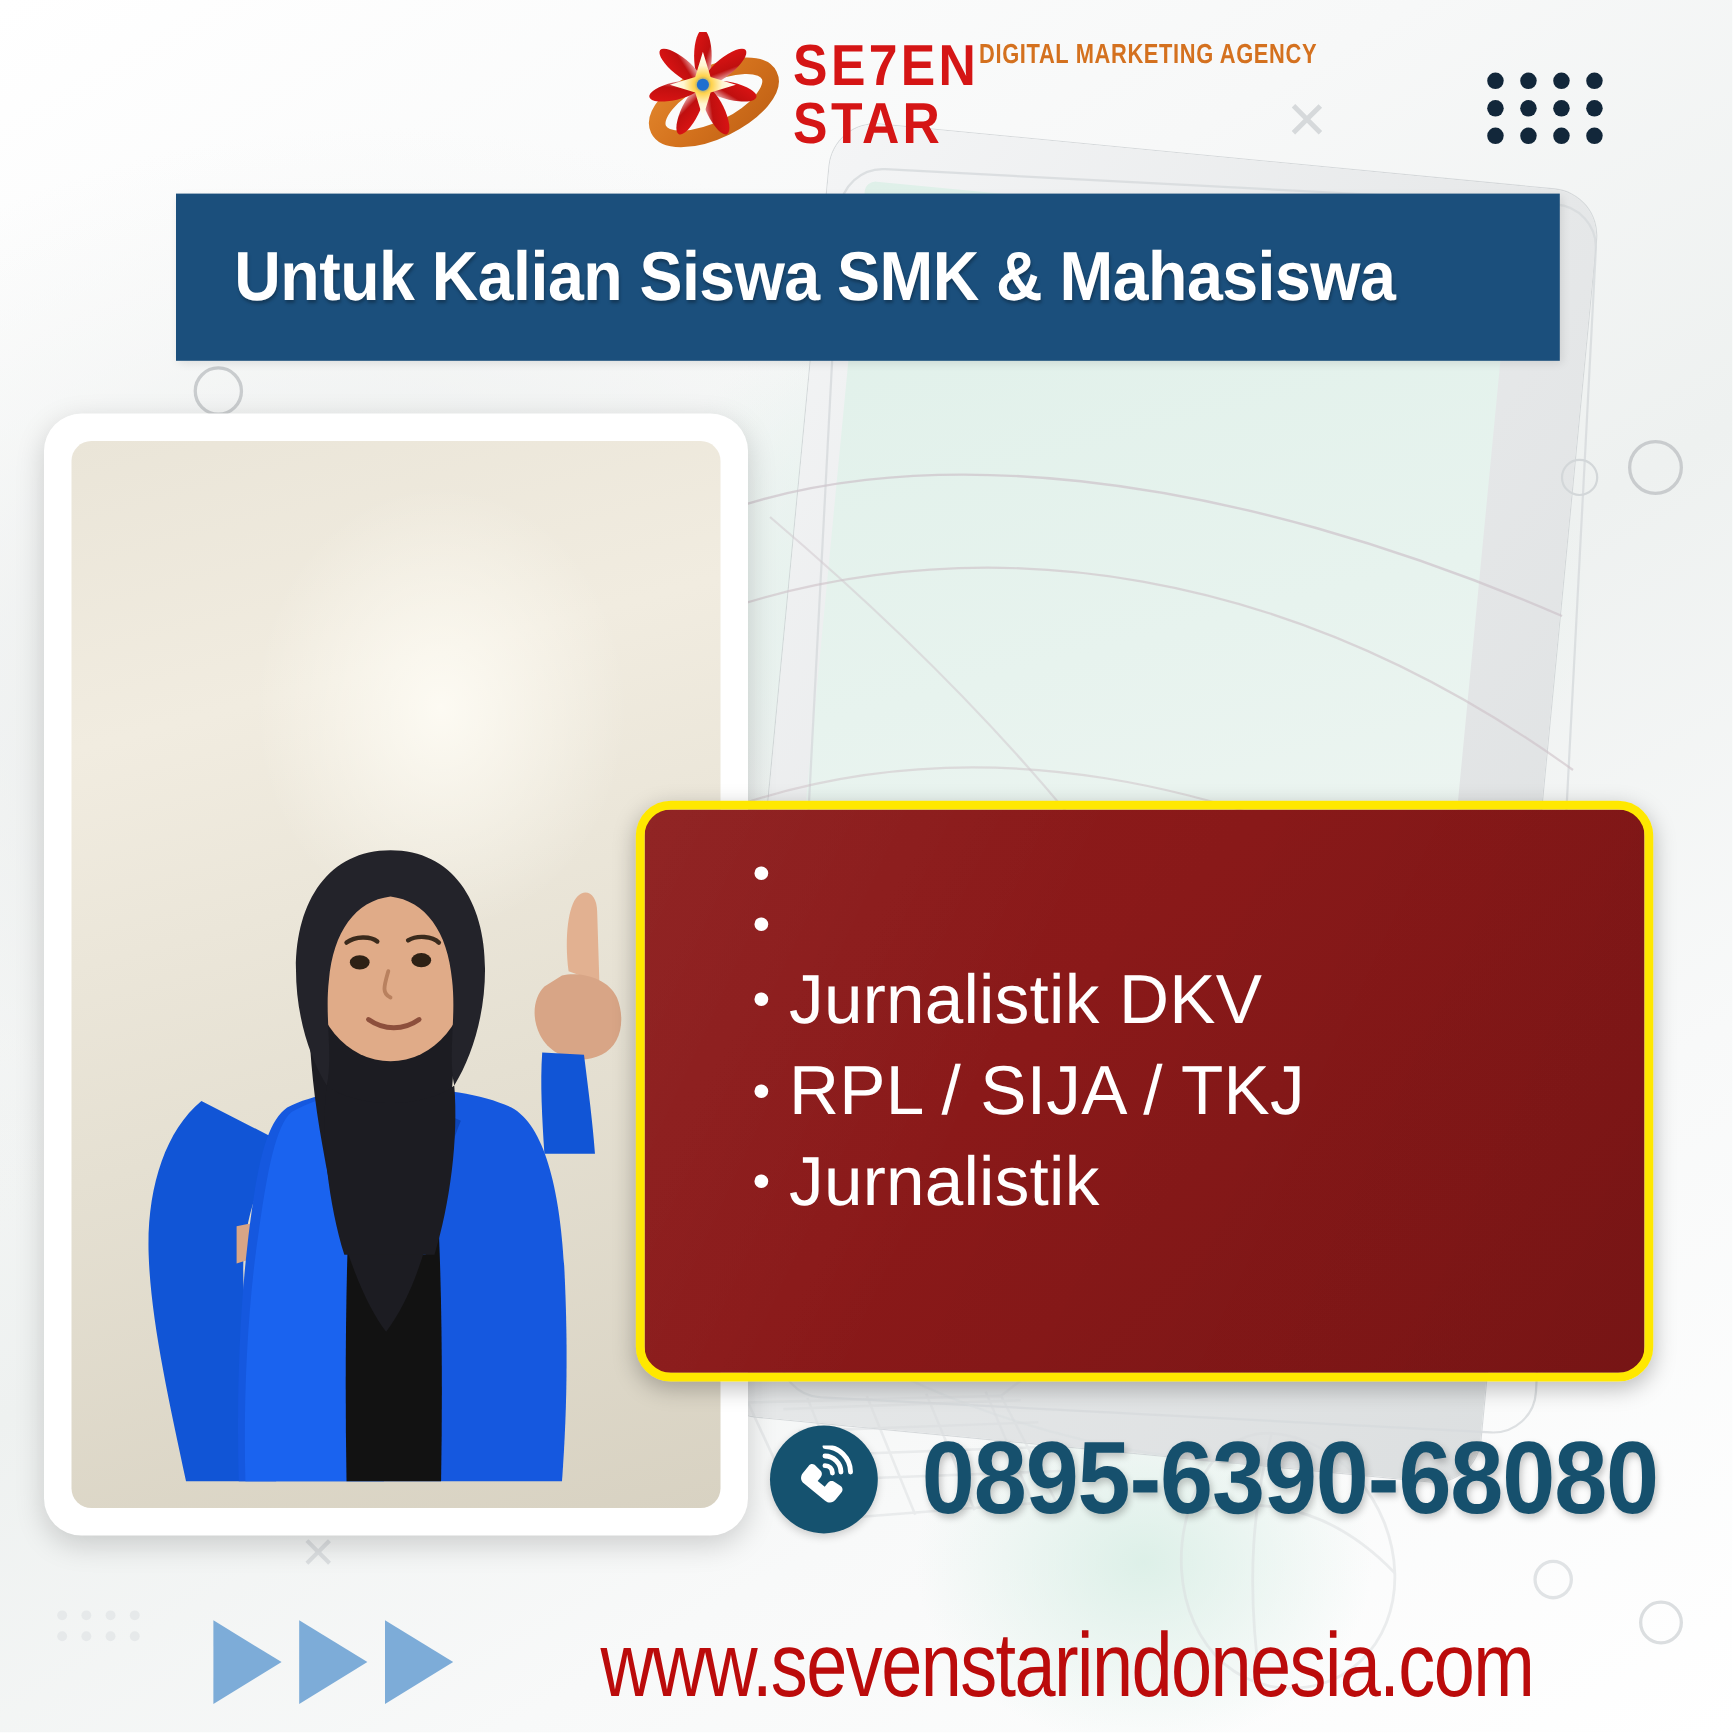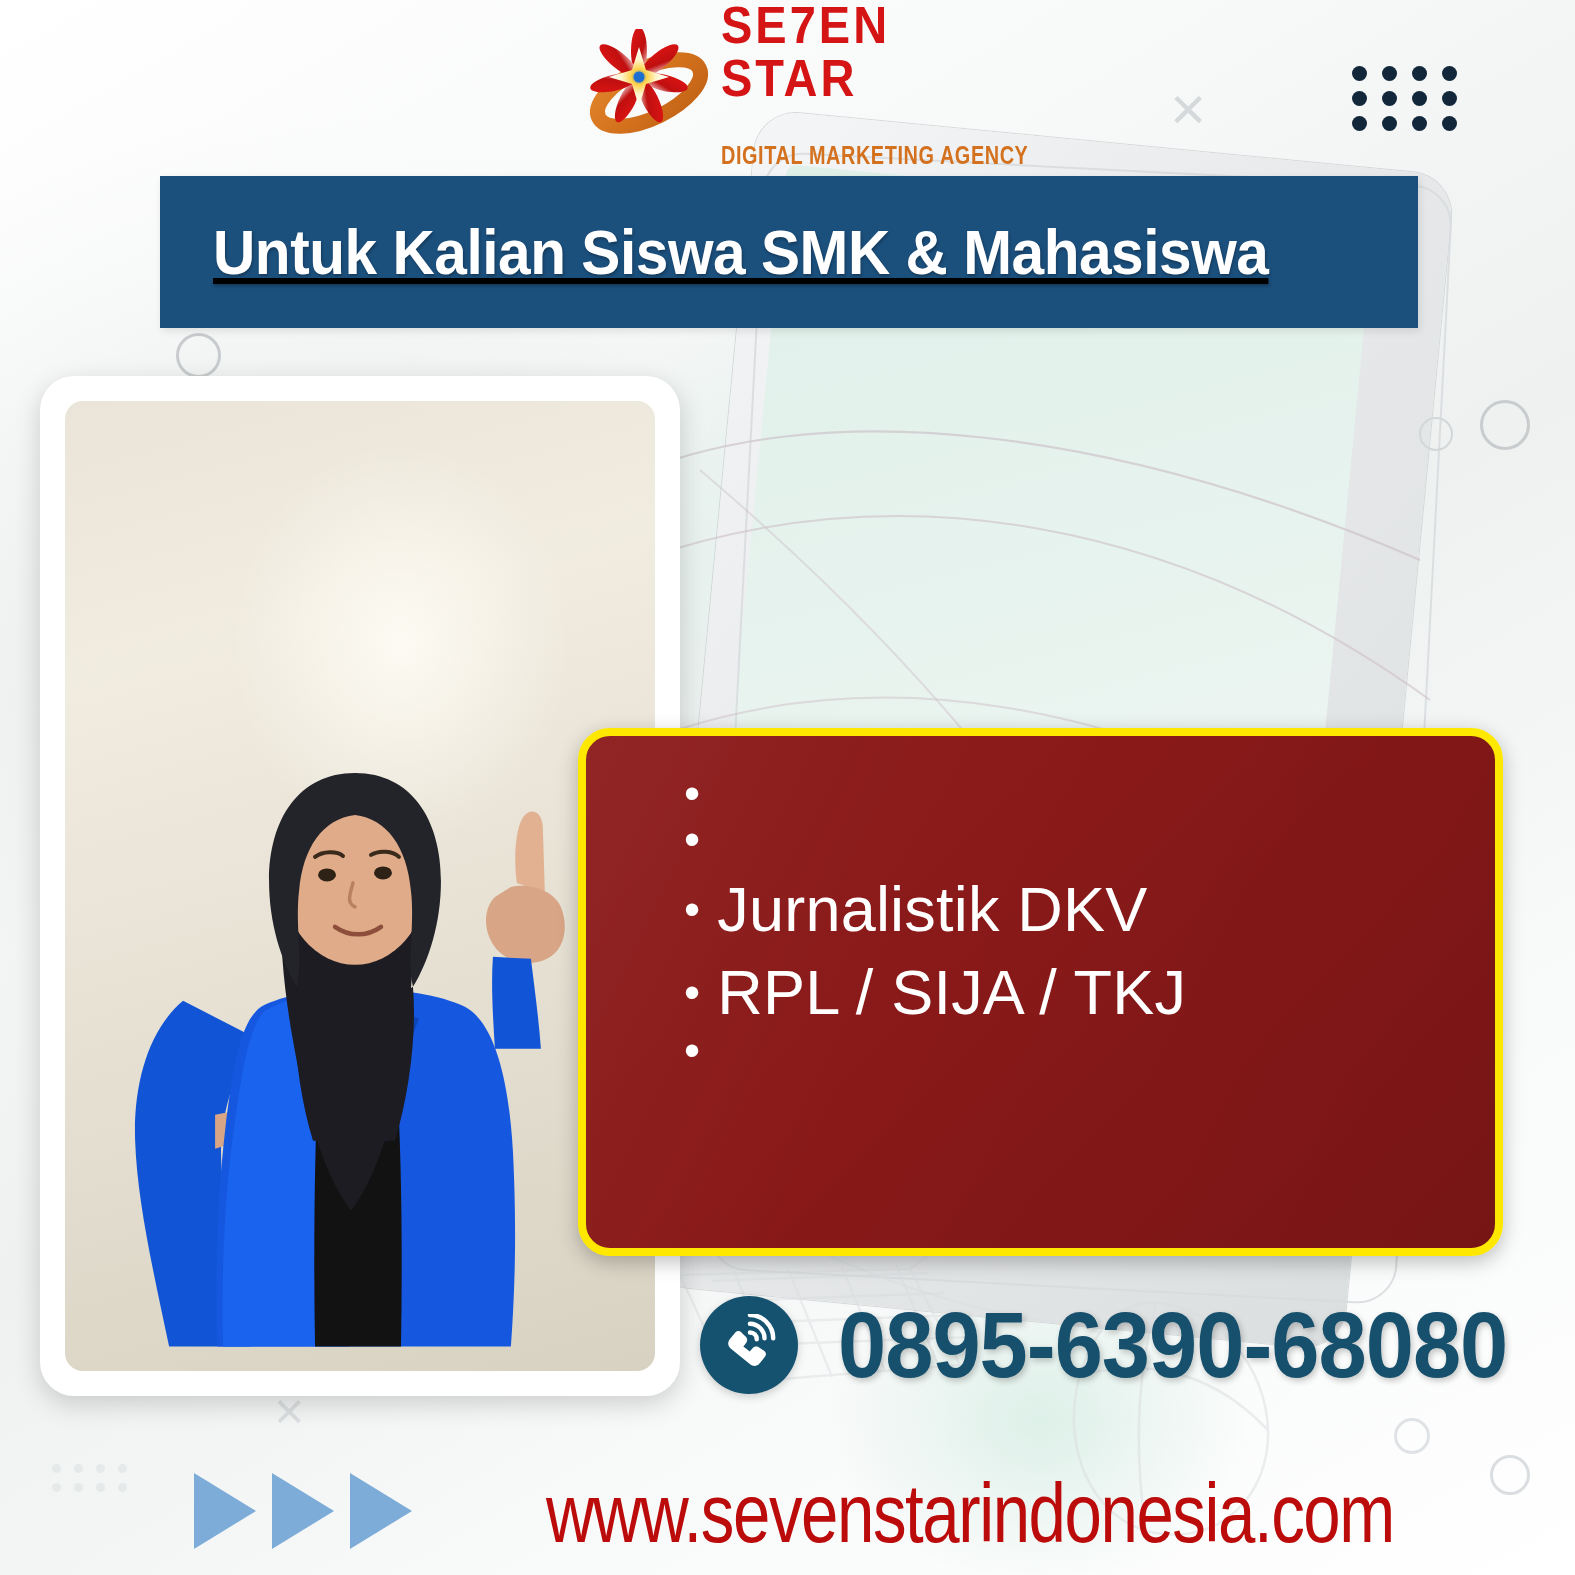--- a/index.html
+++ b/index.html
@@ -89,38 +89,37 @@
   
   .mouse-art { position:absolute; left:1020px; top:1255px; width:300px; height:300px; opacity:.5; }
   .kb-art { position:absolute; left:660px; top:1255px; width:320px; height:170px; opacity:.45; }
 
   
   .logo-wrap {
     position:absolute; left:585px; top:25px; width:430px; height:120px;
     display:flex; align-items:center; gap:8px;
   }
   .logo-mark { width:128px; height:112px; position:relative; flex:0 0 auto; }
-  .logo-text { display:flex; flex-direction:column; justify-content:center;gap:39px; }
+  .logo-text { display:flex; flex-direction:row; justify-content:center; }
   .logo-name {
     font-size:47px; font-weight:bold; color:#d51515; letter-spacing:3px;
     line-height:1; font-family:"Liberation Sans", sans-serif;
     transform:scaleY(1.12); transform-origin:left center;
   }
   .logo-sub {
     font-size:20.5px; font-weight:bold; color:#d4711f; letter-spacing:.6px;
     margin-top:9px; line-height:1; transform:scaleY(1.22) scaleX(.97);
     transform-origin:left center; white-space:nowrap;
   }
 
   
   .banner {
     position:absolute; left:160px; top:176px; width:1258px; height:152px;
     background:#1b4f7c; display:flex; align-items:center;
     box-shadow:2px 3px 8px rgba(0,0,0,.10);
-    text-decoration:underline;
   }
   .banner-text {
     color:#ffffff; font-size:63px; font-weight:bold;
     padding-left:57px; letter-spacing:-0.5px;
     transform:scaleX(.93); transform-origin:left center;
     white-space:nowrap; text-shadow:1px 2px 3px rgba(0,0,0,.28);
   }
 
   
   .photo-card {
@@ -387,20 +386,21 @@
     <div class="litem">
       <span class="bul">•</span>
       <span>Jurnalistik DKV</span>
     </div>
     <div class="litem">
       <span class="bul">•</span>
       <span>RPL / SIJA / TKJ</span>
     </div>
     <div class="litem">
       <span class="bul">•</span>
+      <span>Jurnalistik</span>
     </div>
   </div>
 
   <div class="phone-row">
     <div class="phone-icon">
       <svg viewBox="0 0 64 64" width="62" height="62">
         <g fill="#ffffff">
           <path d="M14 44 C 11 41, 11 37, 14 34 L 20 28 C 22 26, 25 26, 27 29 L 31 34 C 32 36, 32 38, 30 40 L 27 43 L 33 49 L 36 46 C 38 44, 40 44, 42 45 L 47 49 C 50 51, 50 54, 48 56 L 42 62 C 39 65, 35 65, 32 62 Z" transform="translate(-2,-10) rotate(-6 32 32)"></path>
           <path d="M33 10 C 41 10, 48 17, 48 25" stroke="#ffffff" stroke-width="4.6" fill="none" stroke-linecap="round"></path>
           <path d="M33 19 C 37 19, 40 22, 40 26" stroke="#ffffff" stroke-width="4.6" fill="none" stroke-linecap="round"></path>

